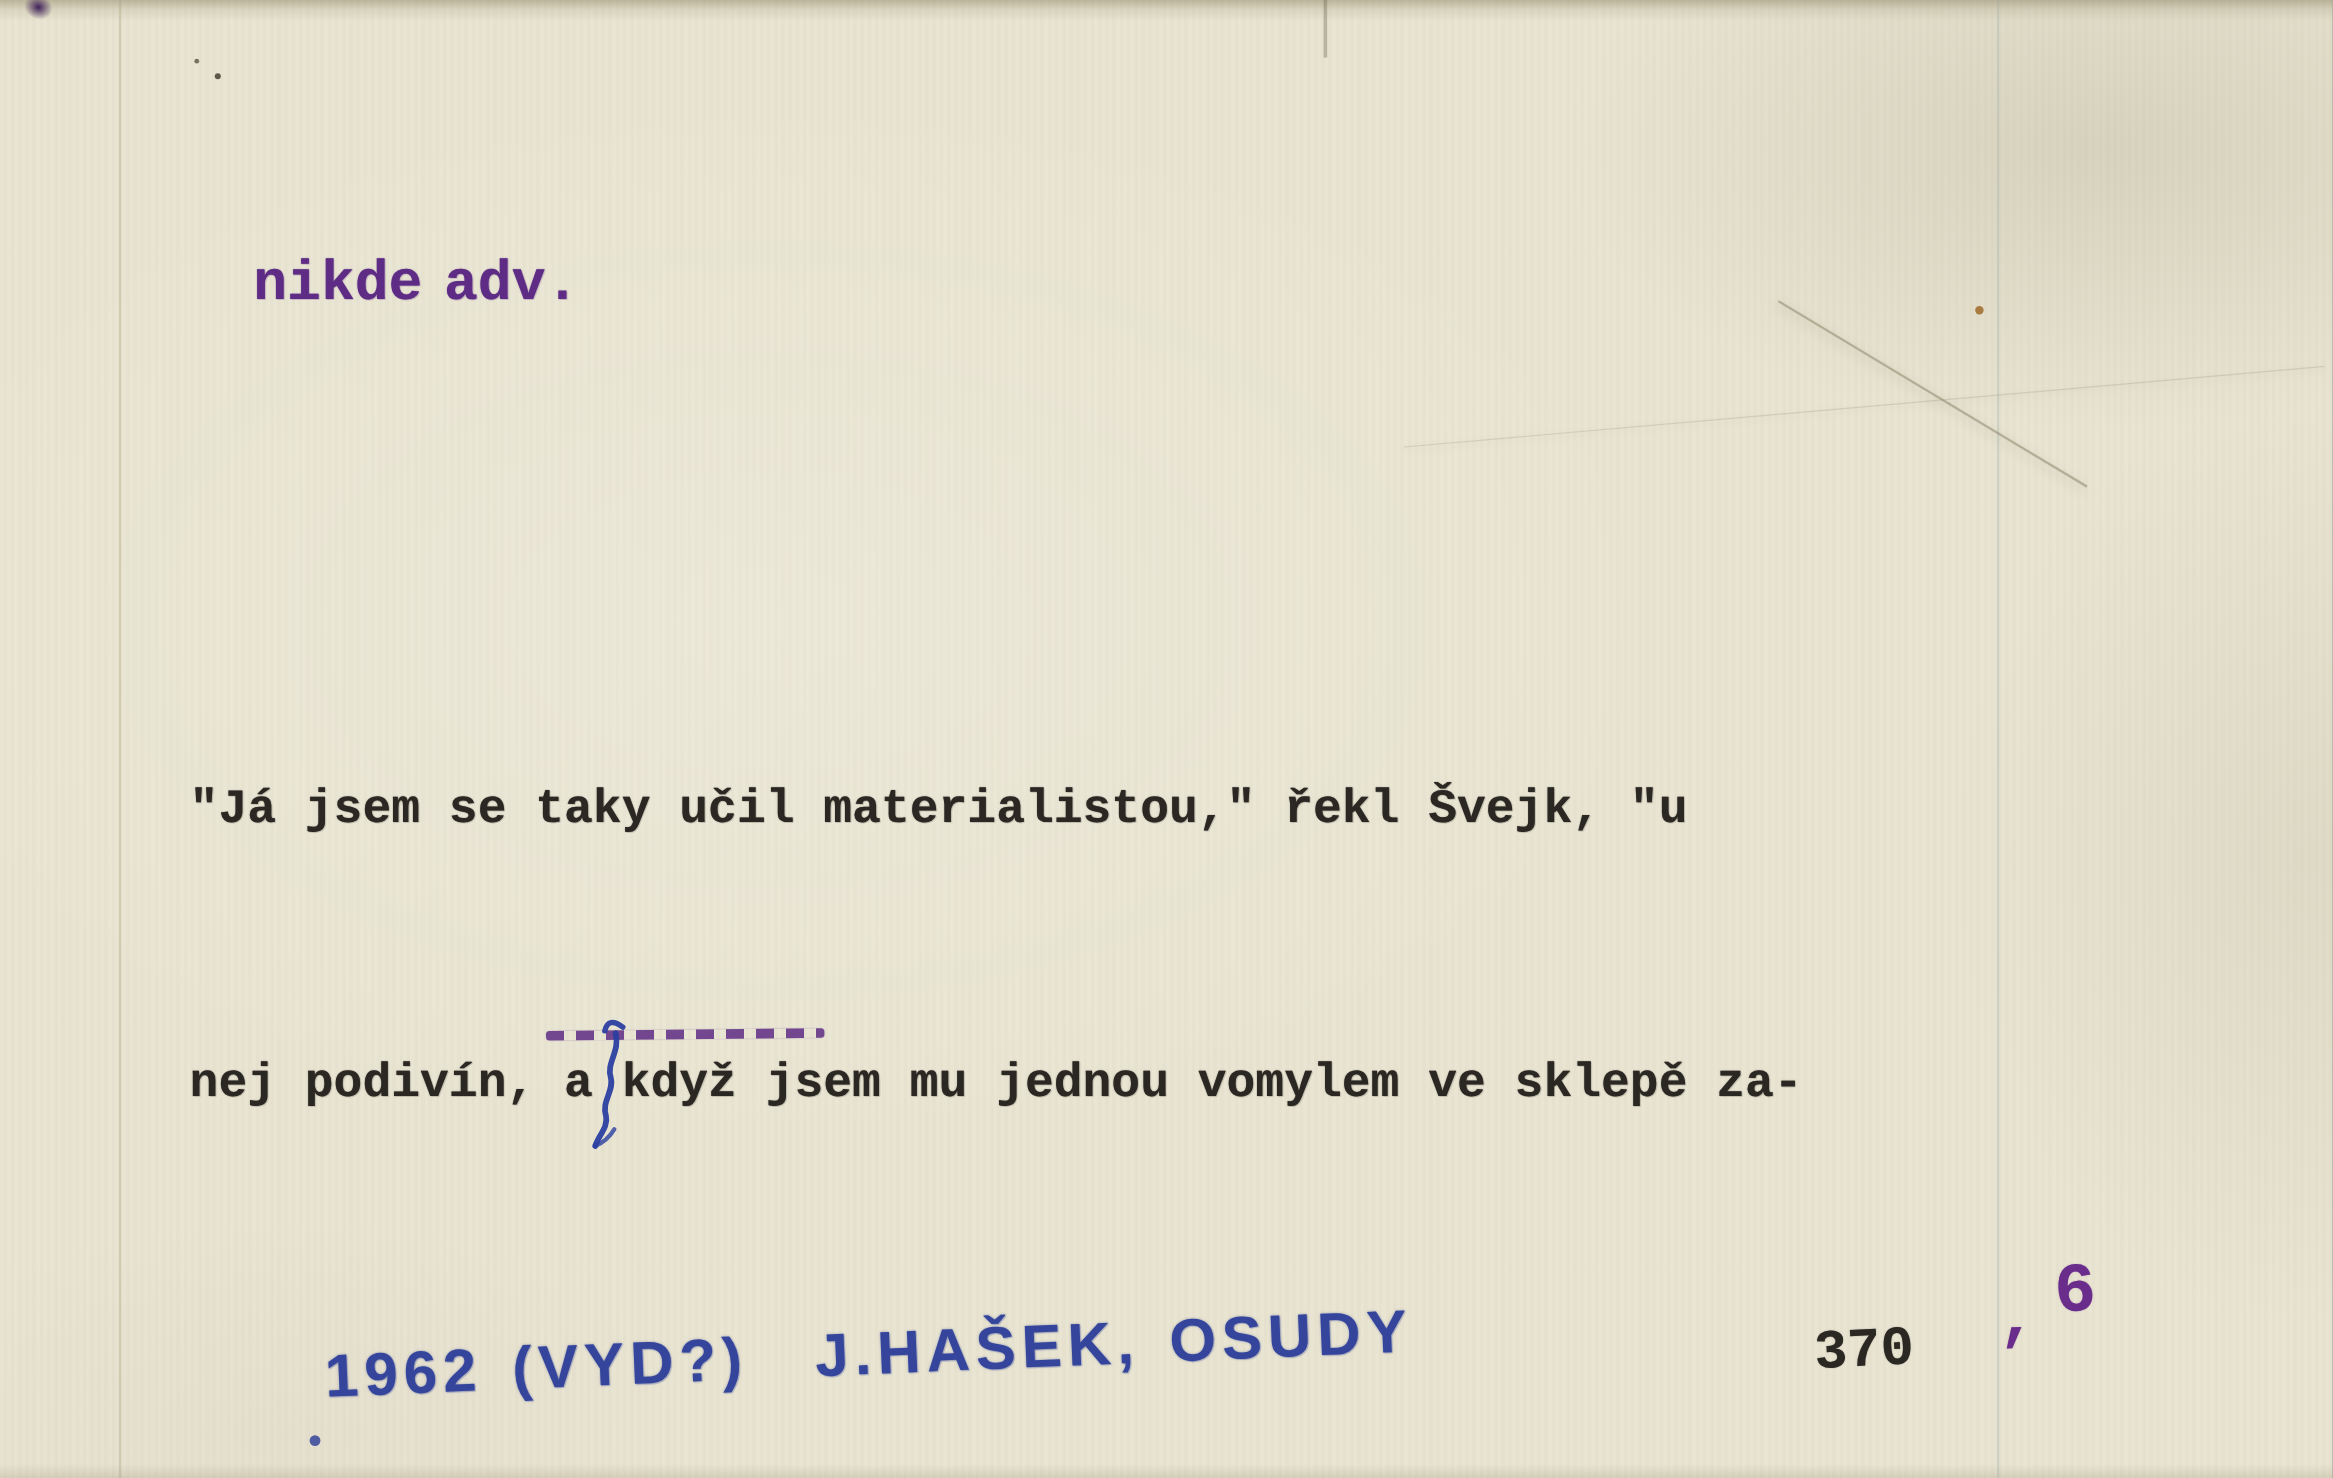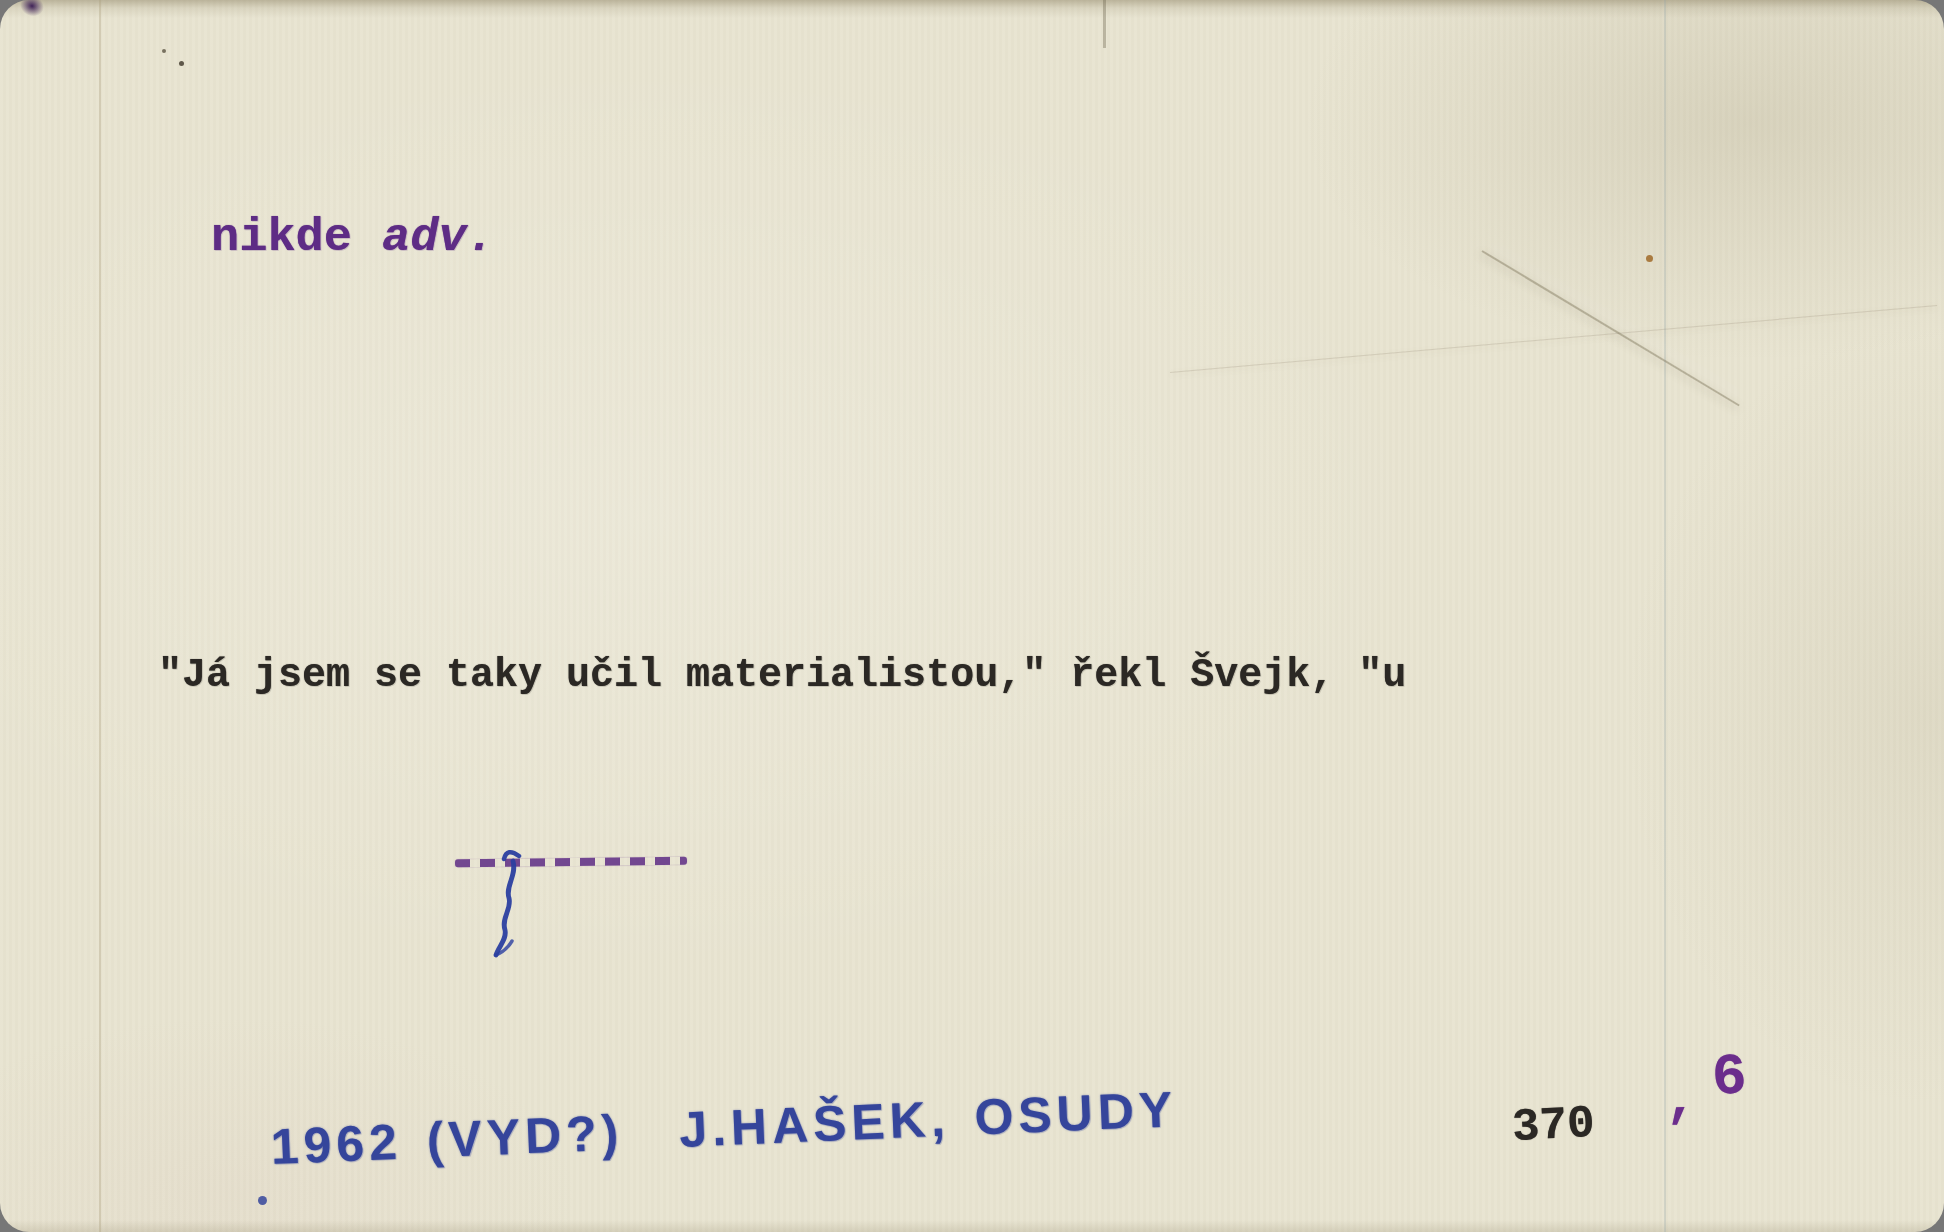--- a/index.html
+++ b/index.html
@@ -17,21 +17,20 @@
     font-family:"Liberation Mono", monospace;
     background:
       radial-gradient(1300px 750px at 33% 42%, rgba(255,255,255,0.16), rgba(255,255,255,0) 62%),
       linear-gradient(180deg, rgba(150,140,110,0.55) 0px, rgba(150,140,110,0.18) 8px, rgba(150,140,110,0) 18px),
       linear-gradient(0deg, rgba(140,130,100,0.22) 0px, rgba(140,130,100,0) 12px),
       radial-gradient(620px 330px at 90% 10%, rgba(150,140,108,0.20), rgba(0,0,0,0) 72%),
       radial-gradient(430px 560px at 99% 58%, rgba(160,150,120,0.13), rgba(0,0,0,0) 70%),
       radial-gradient(500px 260px at 12% 97%, rgba(190,150,150,0.07), rgba(0,0,0,0) 70%),
       repeating-linear-gradient(90deg, rgba(255,255,255,0.025) 0 3px, rgba(120,110,80,0.025) 3px 6px),
       var(--paper);
-    border-radius: 29px;
   }
   
   .type-purple{
     position:absolute;
     color:var(--typewriter-purple);
     font-weight:700;
     font-size:47px;
     line-height:1.1;
     white-space:pre;
     text-shadow:0 0 1px rgba(94,44,133,0.75), 1px 1px 0 rgba(94,44,133,0.15);
@@ -143,25 +142,26 @@
   <div class="speck speck-1"></div>
   <div class="speck speck-2"></div>
   <div class="speck speck-3"></div>
   <div class="vline-1"></div>
   <div class="vline-2"></div>
   <div class="vline-3"></div>
   <div class="crease-1"></div>
   <div class="crease-2"></div>
 
   <div class="type-purple" style="left:211px; top:212px;">nikde</div>
-  <div class="type-purple" style="left:382px; top:212px;font-style:italic;">adv.</div>
+  <div class="type-purple" style="left:370px; top:212px;">adv.</div>
 
 
   <div class="quote-block">
     <div class="quote-line">"Já jsem se taky učil materialistou," řekl Švejk, "u</div>
+    <div class="quote-line">nej podivín, a když jsem mu jednou vomylem ve sklepě za-</div>
     
     
     
   </div>
 
   <div class="dashed-underline"></div>
 
   <svg class="pen-mark" viewBox="0 0 46 116" xmlns="http://www.w3.org/2000/svg">
     <path d="M 33 10 q -12 -9 -15 3" fill="none" stroke="var(--pen-blue)" stroke-width="4.5" stroke-linecap="round" opacity="0.95"></path>
     <path d="M 27 15 C 31 30 19 40 23 52 C 26 63 15 72 19 84 C 21 93 13 100 10 109" fill="none" stroke="var(--pen-blue)" stroke-width="4.8" stroke-linecap="round" opacity="0.95"></path>

